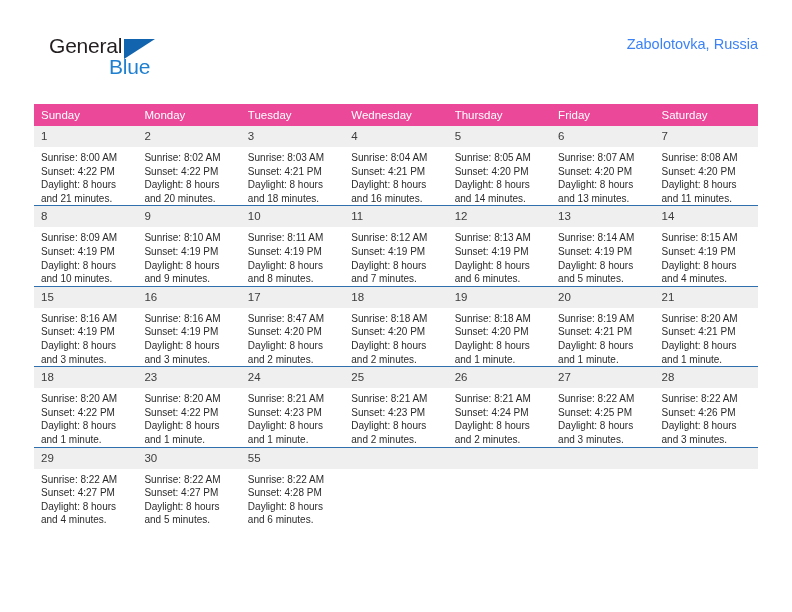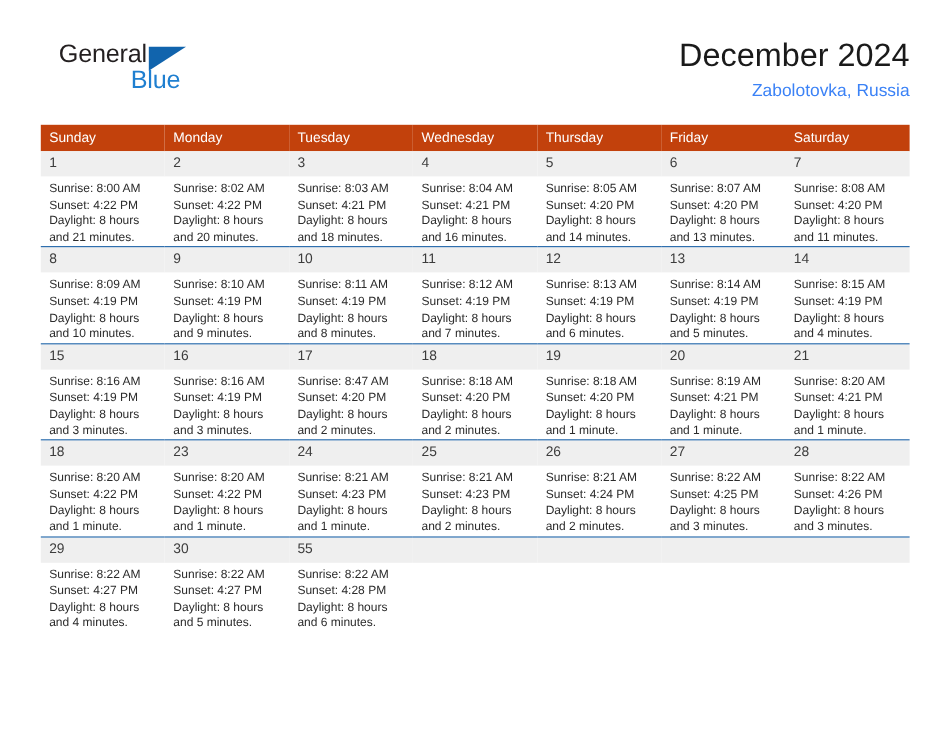--- a/index.html
+++ b/index.html
@@ -91,21 +91,21 @@
   .calendar {
     position: absolute;
     left: 34px;
     top: 104px;
     width: 724px;
     border-collapse: collapse;
     table-layout: fixed;
   }
 
   .calendar th {
-    background: #c2410c;
+    background: #ec4899;
     color: #ffffff;
     font-size: 11.5px;
     font-weight: normal;
     text-align: left;
     padding: 5px 0 5px 7px;
     height: 12px;
     border: none;
   }
 
   .calendar td {
@@ -148,21 +148,20 @@
 
   <div class="header">
 
     <div class="logo">
       <span class="logo-general">General</span>
       <span class="logo-triangle"></span>
       <span class="logo-blue">Blue</span>
     </div>
 
     <div class="title-block">
-      <div class="cal-title">December 2024</div>
       <div class="cal-subtitle">Zabolotovka, Russia</div>
     </div>
 
   </div>
 
   <table class="calendar">
     <thead>
       <tr>
         <th>Sunday</th>
         <th>Monday</th>

